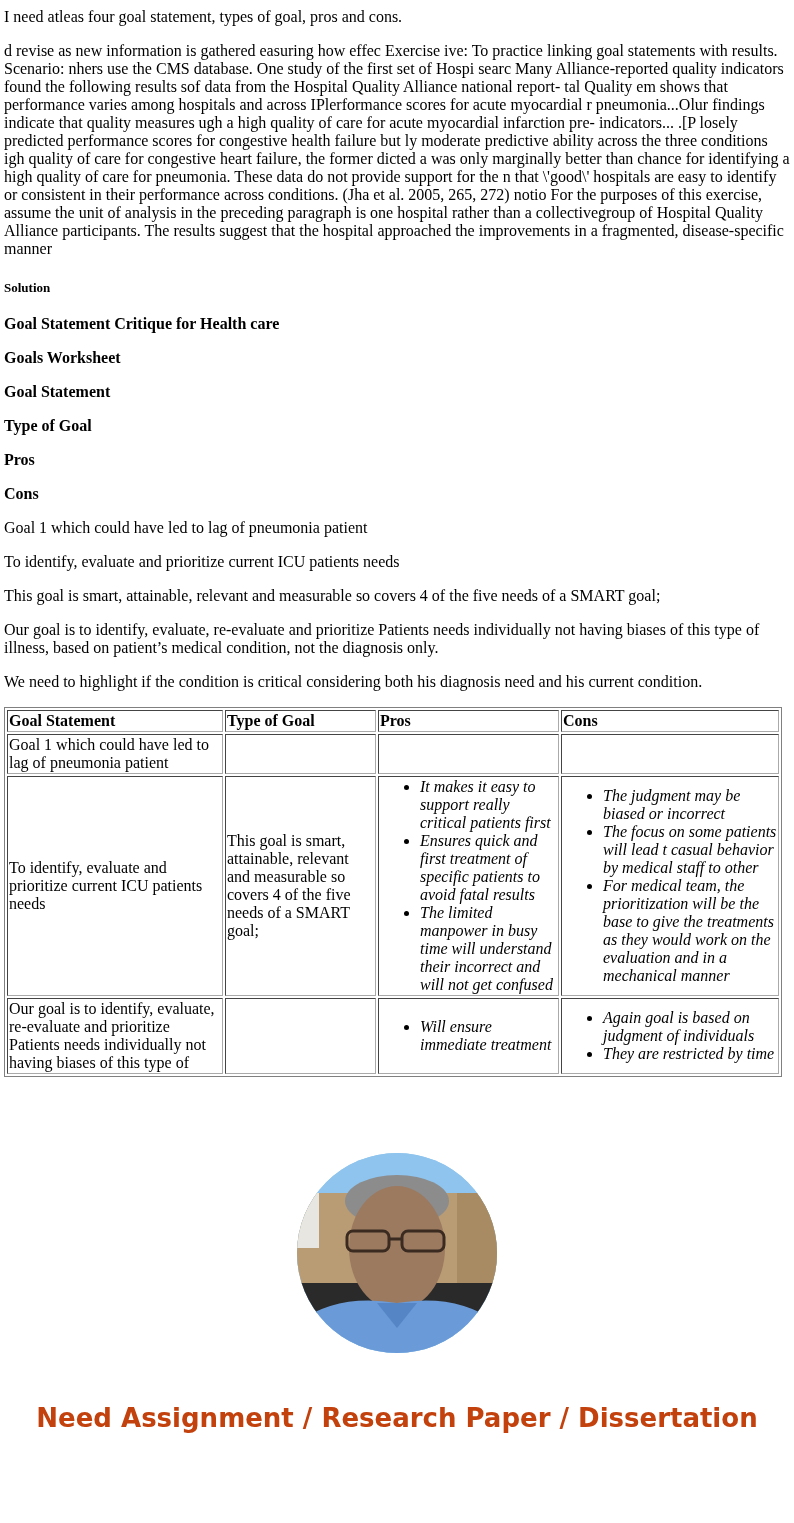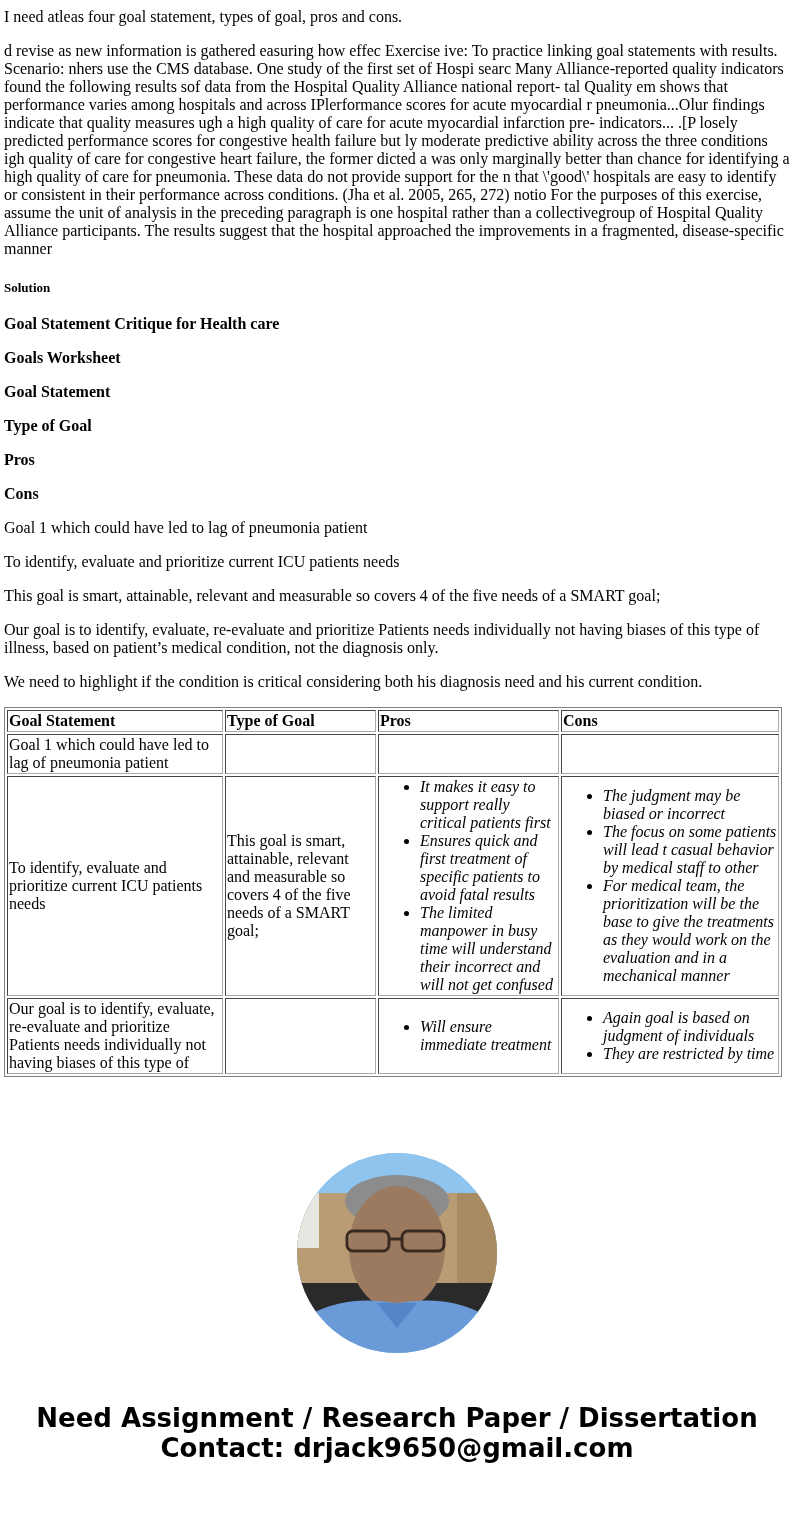--- a/index.html
+++ b/index.html
@@ -41,21 +41,21 @@
 
   .avatar {
     position: absolute; left: 297px; top: 1153px; width: 200px; height: 200px;
     border-radius: 50%; overflow: hidden;
     background: #8fc2ea;
   }
   .promo {
     position: absolute; left: 0; top: 1403px; width: 794px;
     text-align: center;
     font-family: "DejaVu Sans", sans-serif;
-    font-weight: bold; font-size: 26px; line-height: 30px; color: #000000;
+    font-weight: bold; font-size: 26px; line-height: 30px; color: #c2410c;
   }
   .promo div { margin: 0; }
 </style>
 </head>
 <body>
 
 <div class="doc-clip">
   <div class="doc">
     <p class="first">I need atleas four goal statement, types of goal, pros and cons.</p>
     <p>d revise as new information is gathered easuring how effec Exercise ive: To practice linking goal statements with results. Scenario: nhers use the CMS database. One study of the first set of Hospi searc Many Alliance-reported quality indicators found the following results sof data from the Hospital Quality Alliance national report- tal Quality em shows that performance varies among hospitals and across IPlerformance scores for acute myocardial r pneumonia...Olur findings indicate that quality measures ugh a high quality of care for acute myocardial infarction pre- indicators... .[P losely predicted performance scores for congestive health failure but ly moderate predictive ability across the three conditions igh quality of care for congestive heart failure, the former dicted a was only marginally better than chance for identifying a high quality of care for pneumonia. These data do not provide support for the n that \'good\' hospitals are easy to identify or consistent in their performance across conditions. (Jha et al. 2005, 265, 272) notio For the purposes of this exercise, assume the unit of analysis in the preceding paragraph is one hospital rather than a collectivegroup of Hospital Quality Alliance participants. The results suggest that the hospital approached the improvements in a fragmented, disease-specific manner</p>
@@ -139,14 +139,13 @@
     <rect x="50" y="78" width="42" height="20" rx="6" fill="none" stroke="#3a2a20" stroke-width="3"></rect>
     <rect x="105" y="78" width="42" height="20" rx="6" fill="none" stroke="#3a2a20" stroke-width="3"></rect>
     <line x1="92" y1="86" x2="105" y2="86" stroke="#3a2a20" stroke-width="3"></line>
     <path d="M0 200 L0 170 Q40 140 100 150 Q160 140 200 170 L200 200 Z" fill="#6a9bd8"></path>
     <path d="M80 150 L100 175 L120 150 Z" fill="#5585c4"></path>
   </svg>
 </div>
 
 <div class="promo">
   <div>Need Assignment / Research Paper / Dissertation</div>
-  <div>Contact: drjack9650@gmail.com</div>
 </div>
 
 </body></html>

